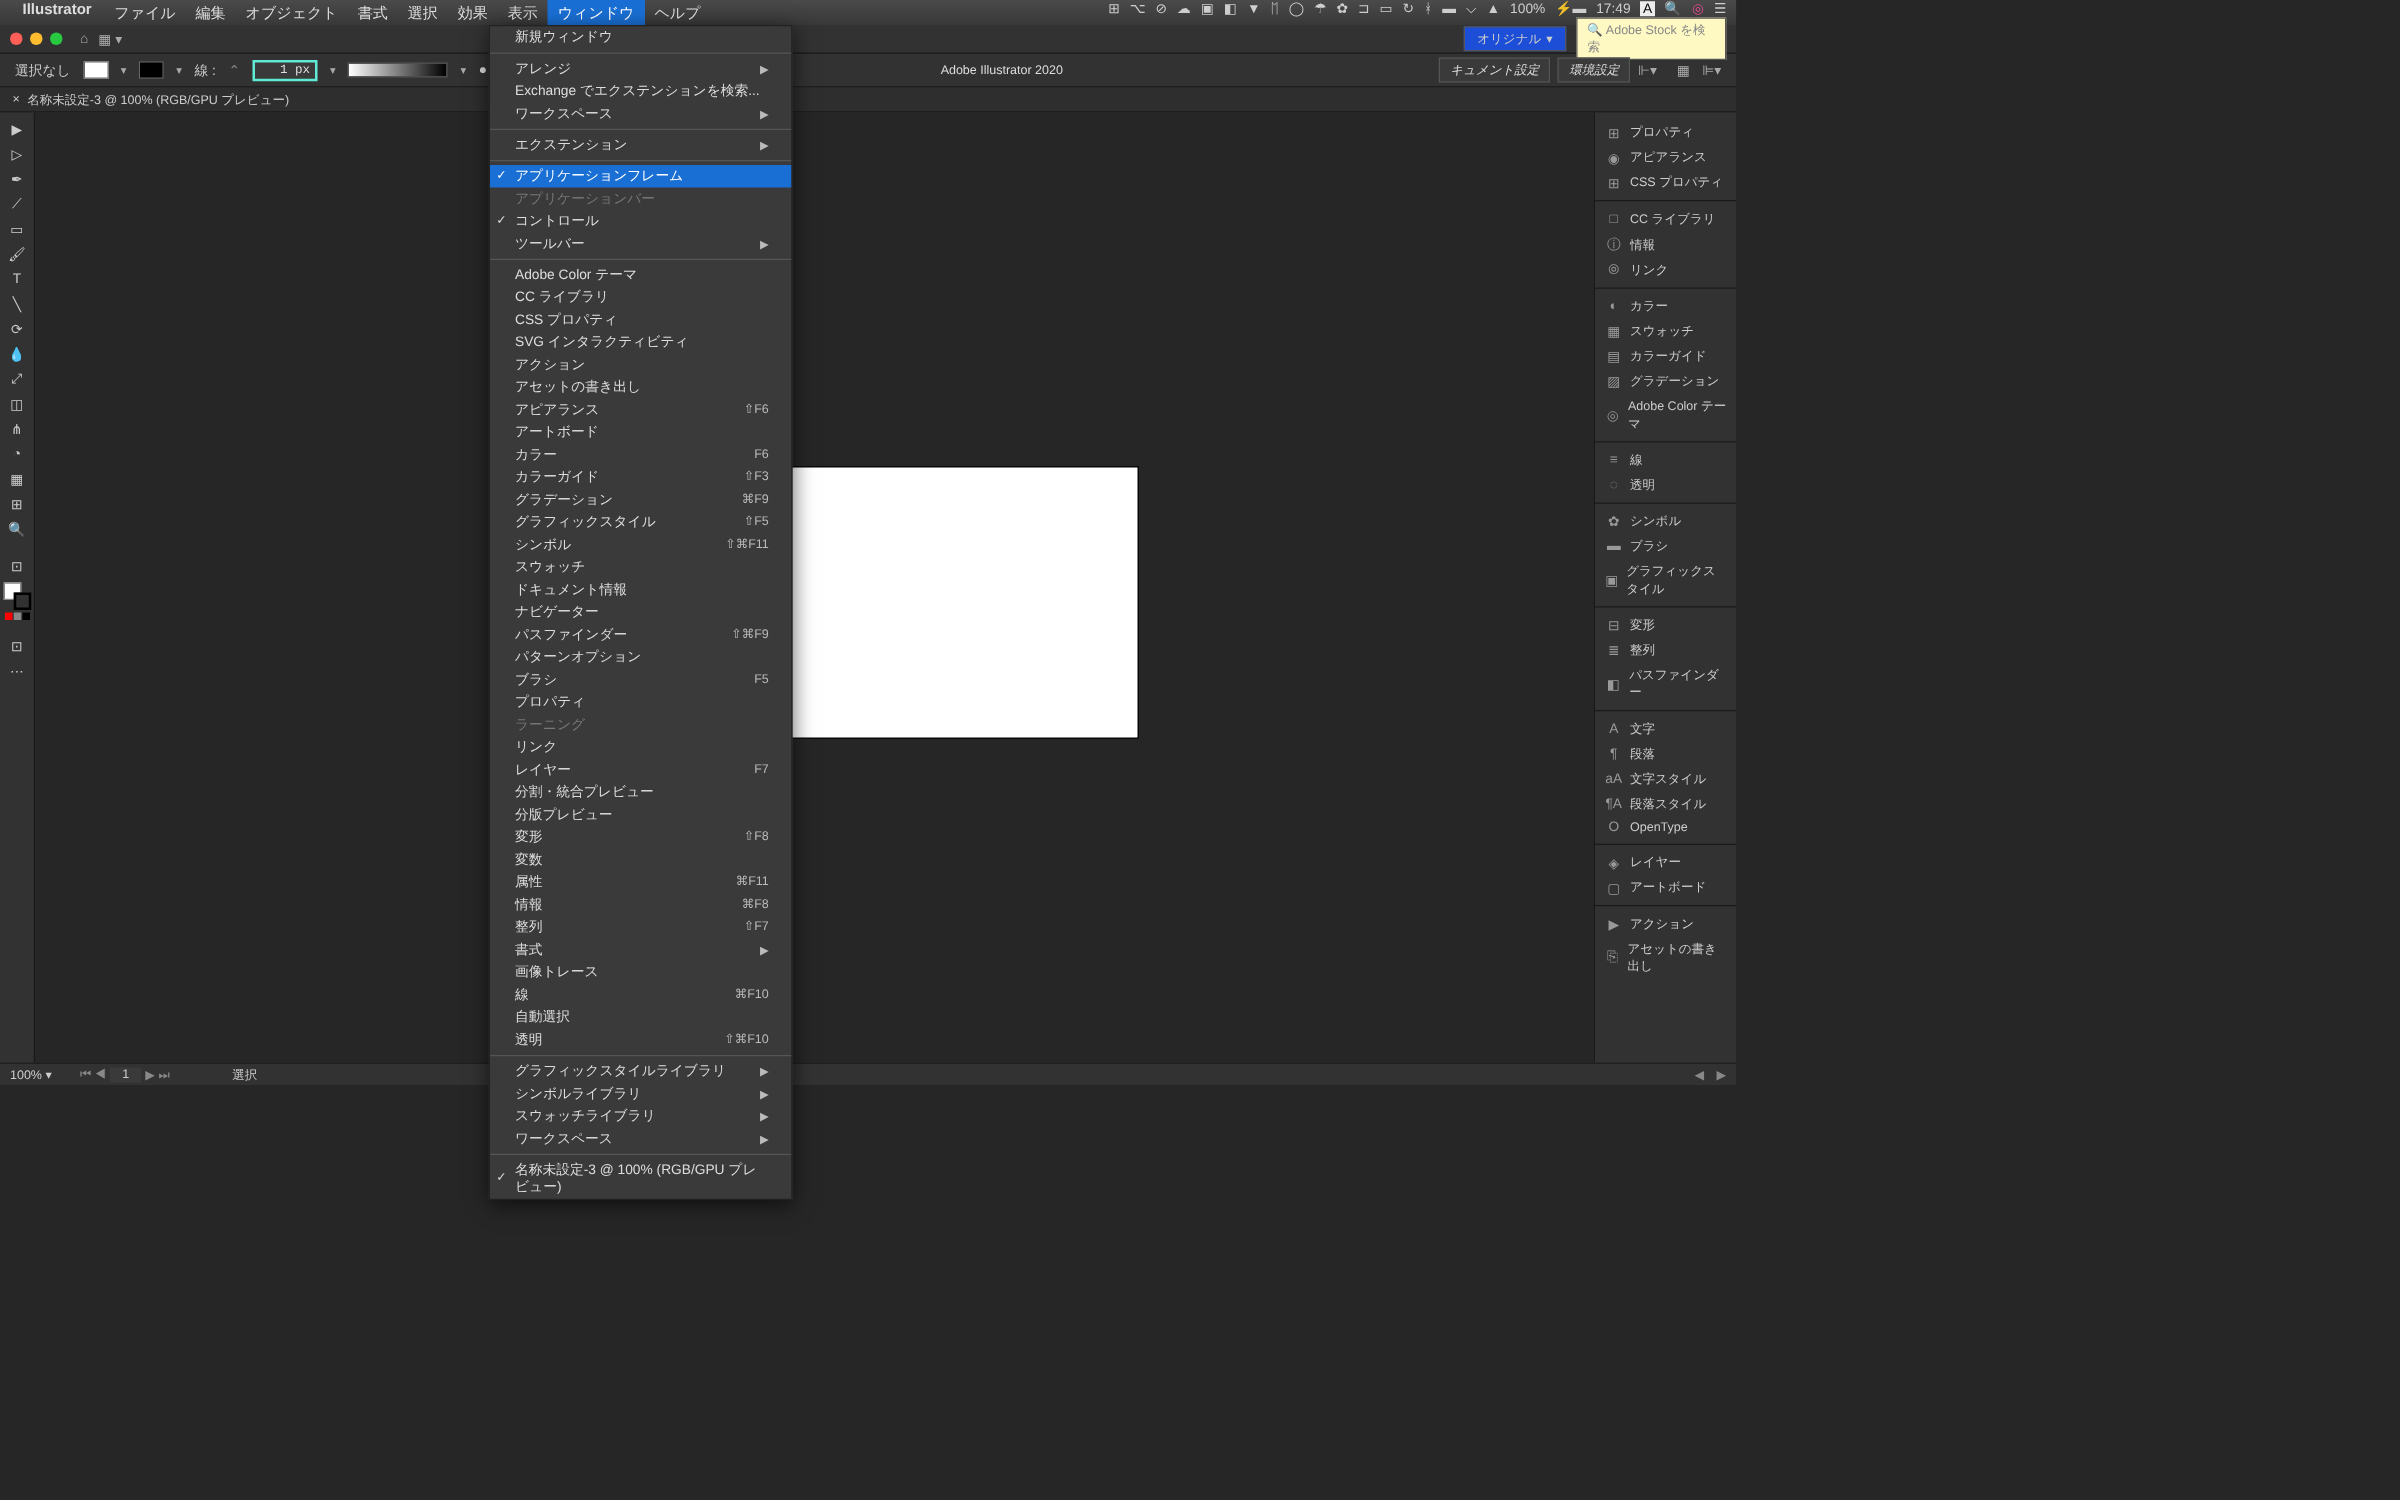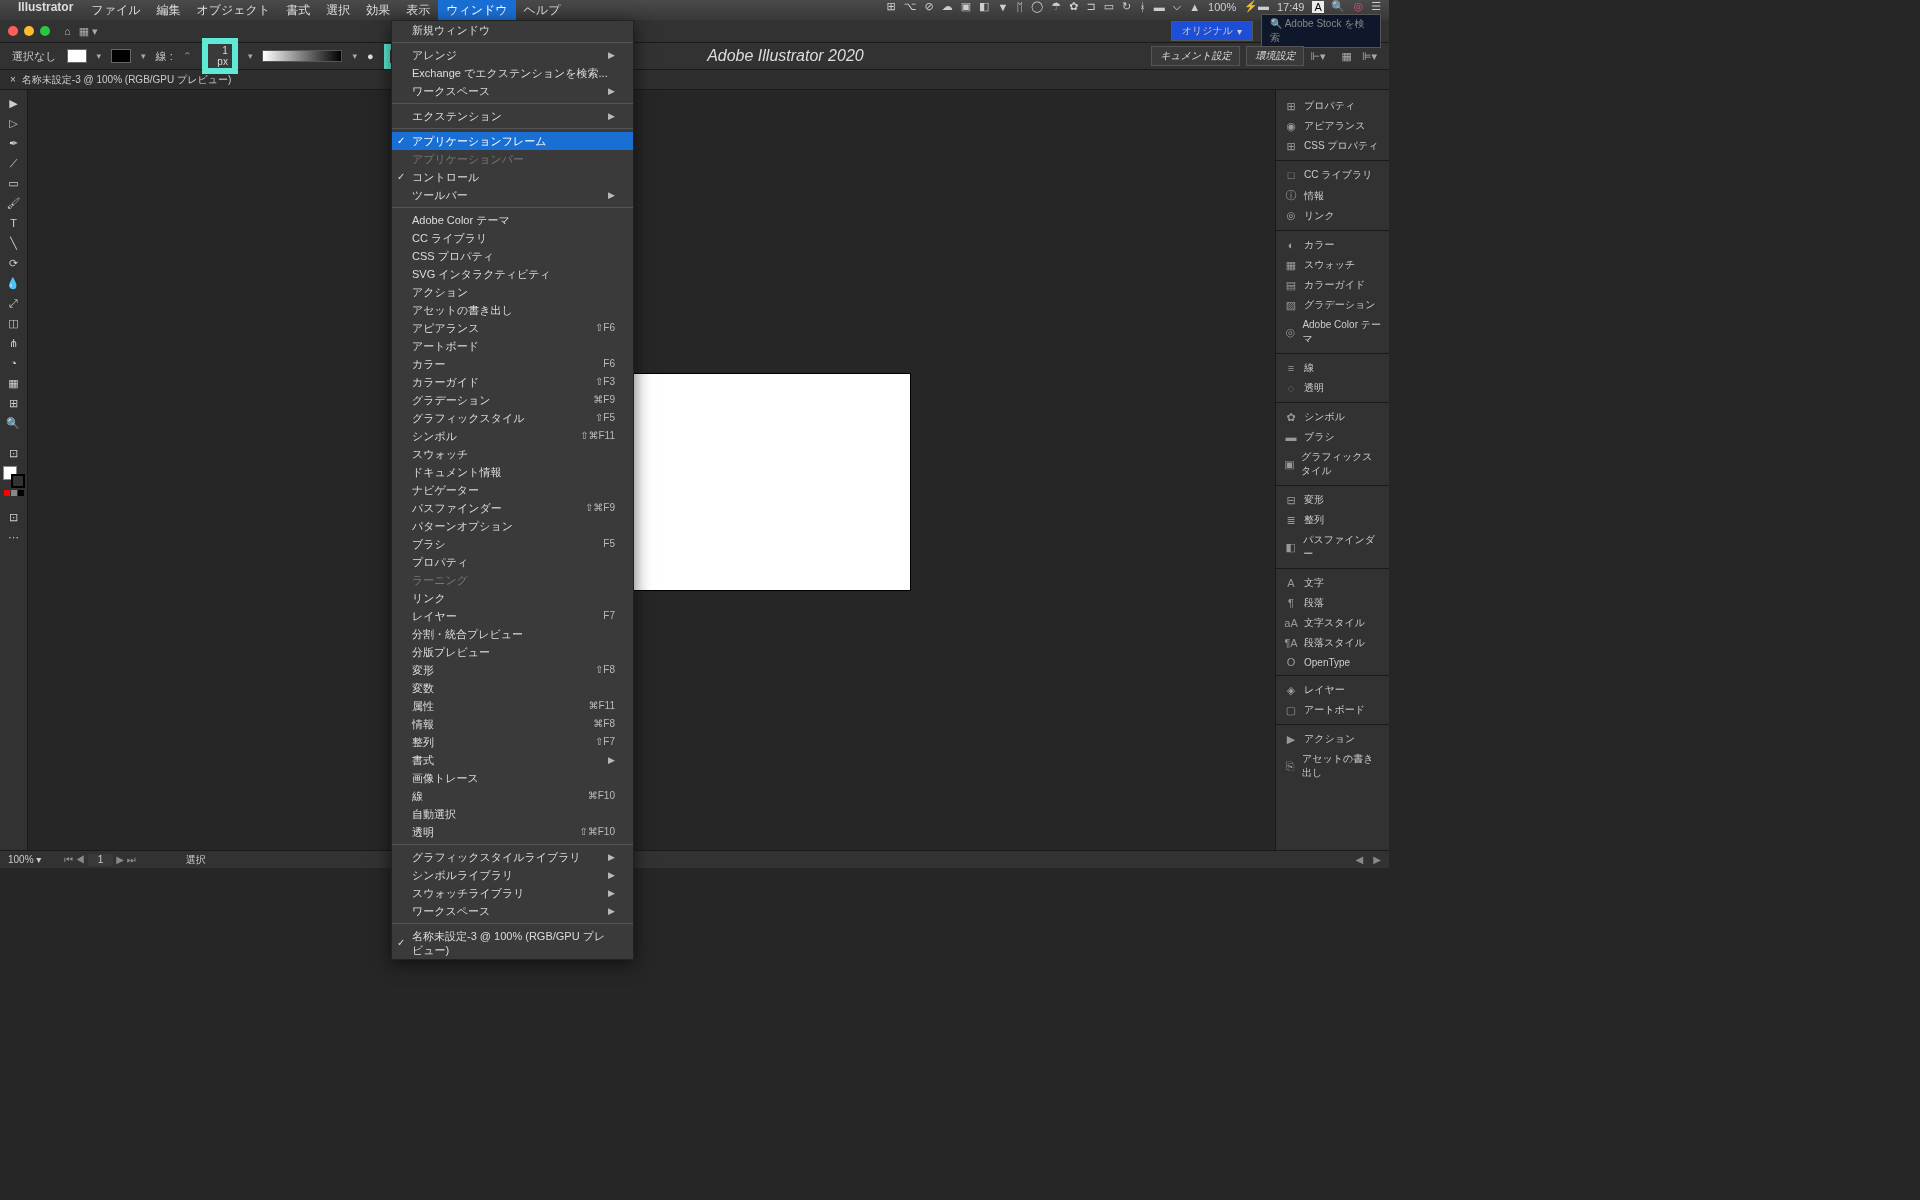--- a/index.html
+++ b/index.html
@@ -15,31 +15,31 @@
 .menubar .right span { opacity: .9; }
 
 
 .winbar { height: 22px; background: #323232; display: flex; align-items: center; padding: 0 8px; }
 .traffic { display: flex; gap: 6px; }
 .dot { width: 10px; height: 10px; border-radius: 50%; }
 .dot.r { background: #ff5f57; } .dot.y { background: #febc2e; } .dot.g { background: #28c840; }
 .winbar .icons { display:flex; gap:8px; margin-left:14px; color:#aaa; }
 .winbar .rightctl { margin-left:auto; display:flex; align-items:center; gap:8px; }
 .winbar .rightctl .select { background:#1d4ed8; padding:2px 10px; border:1px solid #555; color:#ccc; font-size:10px; display:flex; align-items:center; gap:4px;}
-.winbar .rightctl .search { background:#0f172a; border:1px solid #555; color:#888; font-size:10px; padding:2px 8px; width:120px;}
+.winbar .rightctl .search { background:#fef9c3; border:1px solid #555; color:#888; font-size:10px; padding:2px 8px; width:120px;}
 
 
 .ctrlbar { height: 28px; background: #323232; border-top:1px solid #1a1a1a; border-bottom:1px solid #1a1a1a; display:flex; align-items:center; padding:0 12px; font-size:11px; gap:10px; }
 .ctrlbar .swatch { width:20px; height:14px; background:#fff; border:1px solid #666; display:inline-block;}
 .ctrlbar .swatch.blk { background:#000; }
 .ctrlbar .drop { color:#aaa; font-size:9px; }
 .ctrlbar .lbl { color:#ccc; }
-.ctrlbar .num { background:#3a3a3a; border:6px solid #5eead4; padding:1px 4px; font-size:10px; width:36px; display:inline-block; text-align:right;}
+.ctrlbar .num { background:#3a3a3a; border:2px solid #5eead4; padding:1px 4px; font-size:10px; width:52px; display:inline-block; text-align:right;font-family:Liberation Mono, monospace;}
 .ctrlbar .btn { background:#3a3a3a; border:1px solid #555; padding:2px 8px; font-size:10px;font-style:italic; }
-.ctrlbar .middle { flex:1; text-align:center; color:#ddd; font-size:16px;font-style:italic; }
+.ctrlbar .middle { flex:1; text-align:center; color:#ddd; font-size:10px; }
 .ctrlbar .rightgroup { display:flex; gap:6px; align-items:center; }
 
 
 .tabbar { height:20px; background:#2e2e2e; display:flex; align-items:center; padding:0 10px; font-size:10px; color:#ccc; border-bottom:1px solid #1a1a1a;}
 .tabbar .tab { display:flex; align-items:center; gap:6px; }
 
 
 .main { display:flex; height: calc(868px - 20px - 22px - 28px - 20px - 18px); }
 .tools { width:28px; background:#323232; border-right:1px solid #1a1a1a; display:flex; flex-direction:column; align-items:center; padding-top:4px; gap:2px;}
 .tools .t { width:22px; height:18px; display:flex; align-items:center; justify-content:center; color:#ccc; font-size:11px; cursor:default;}

